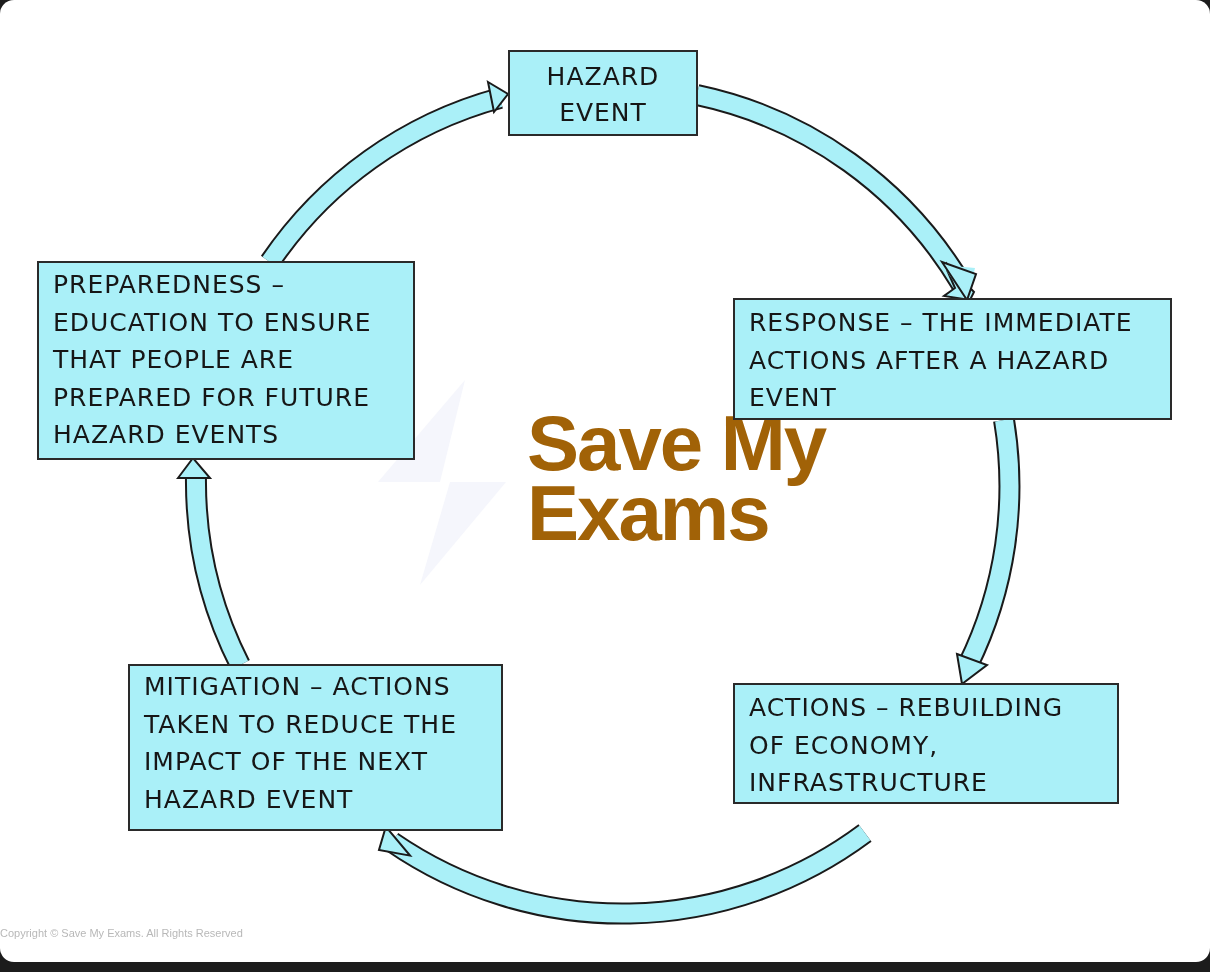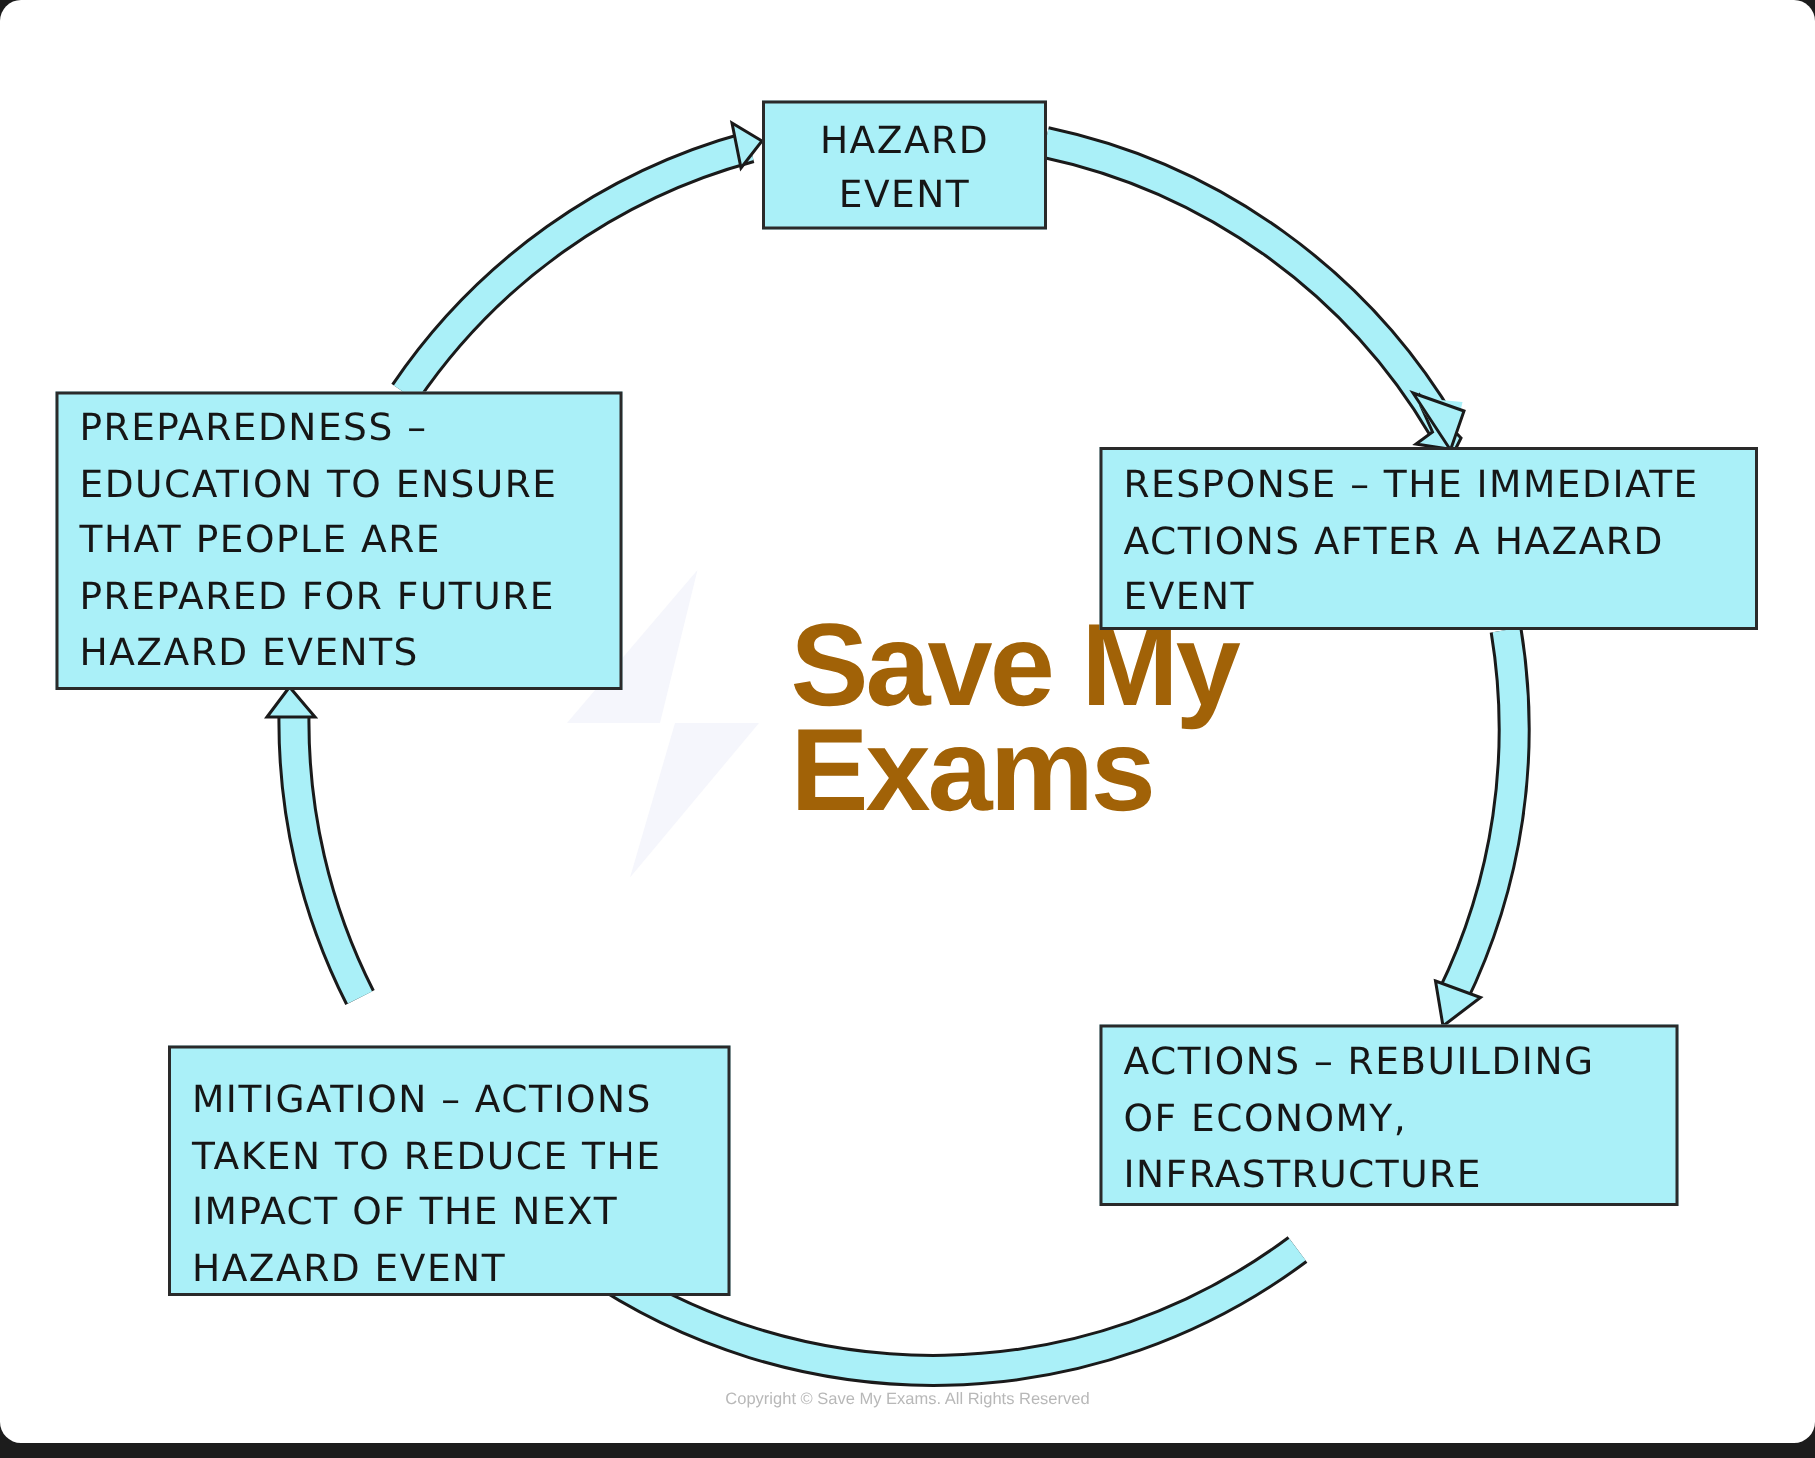--- a/index.html
+++ b/index.html
@@ -36,21 +36,21 @@
     font-family: "DejaVu Sans", sans-serif;
     font-size: 25px;
     line-height: 37.5px;
     letter-spacing: 1px;
     white-space: pre-line;
     padding: 10px 14px 8px 14px;
   }
   .box.center { text-align: center; padding: 7px 10px; line-height: 36px; }
   .copyright {
     position: absolute; left: 0; width: 1210px; top: 927px;
-    text-align: center;
+    text-align: left;
     font-family: "Liberation Sans", sans-serif;
     font-size: 11px; color: #b8b8b8;
   }
 </style>
 </head>
 <body>
 
 <div class="card">
 
   <svg class="watermark" viewBox="0 0 480 230" width="480" height="230">
@@ -100,32 +100,32 @@
       <path d="M 957 654 L 987 665 L 962 684 Z"></path>
 
       <path d="M 388 826 L 408 858 L 378 848 Z" transform="rotate(-8 392 842)"></path>
 
       <path d="M 178 478 L 193 458 L 210 478 Z"></path>
 
       <path d="M 488 82 L 508 94 L 494 112 Z"></path>
     </g>
   </svg>
 
-  <div class="box center" style="left:508px; top:67px; width:190px; height:86px;">HAZARD
+  <div class="box center" style="left:508px; top:50px; width:190px; height:86px;">HAZARD
 EVENT</div>
 
   <div class="box" style="left:733px; top:298px; width:439px; height:122px; padding-top:4px;">RESPONSE – THE IMMEDIATE
 ACTIONS AFTER A HAZARD
 EVENT</div>
 
   <div class="box" style="left:733px; top:683px; width:386px; height:121px; padding-top:4px;">ACTIONS – REBUILDING
 OF ECONOMY,
 INFRASTRUCTURE</div>
 
-  <div class="box" style="left:112px; top:664px; width:375px; height:167px; padding-top:15px;margin-top:33px;">MITIGATION – ACTIONS
+  <div class="box" style="left:128px; top:664px; width:375px; height:167px; padding-top:2px;">MITIGATION – ACTIONS
 TAKEN TO REDUCE THE
 IMPACT OF THE NEXT
 HAZARD EVENT</div>
 
   <div class="box" style="left:37px; top:261px; width:378px; height:199px; padding-top:3px;">PREPAREDNESS –
 EDUCATION TO ENSURE
 THAT PEOPLE ARE
 PREPARED FOR FUTURE
 HAZARD EVENTS</div>
 

